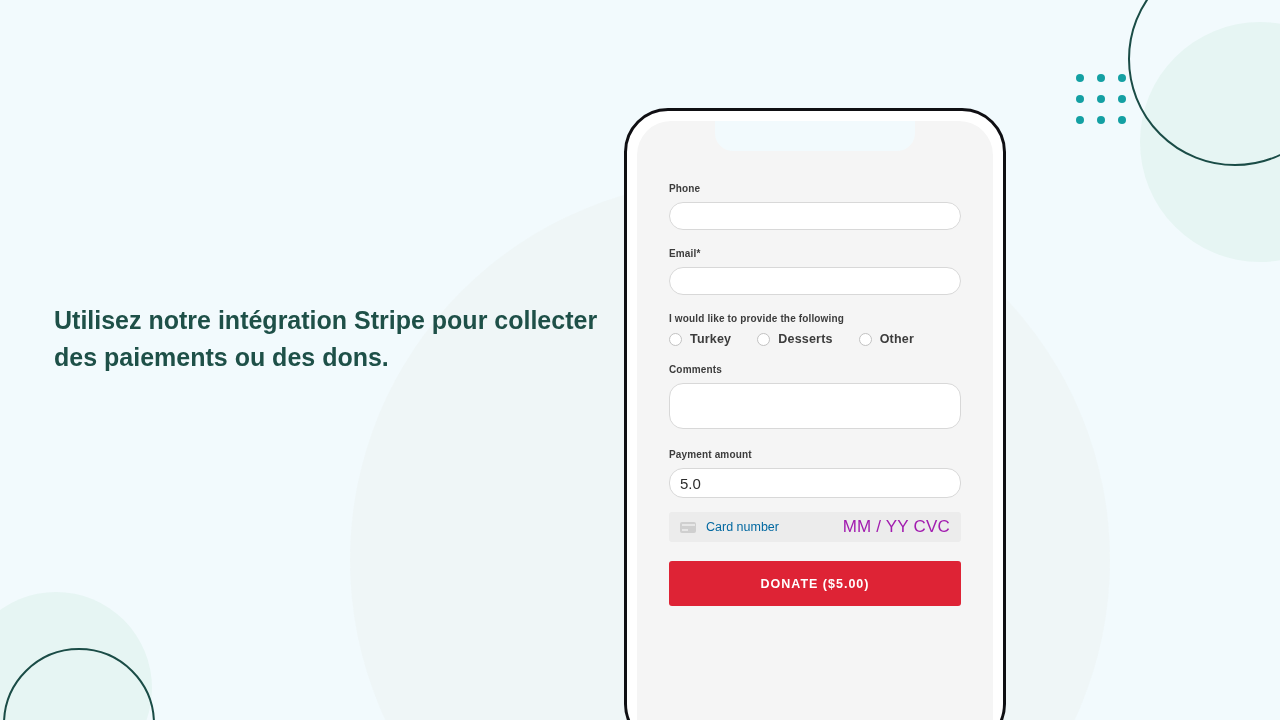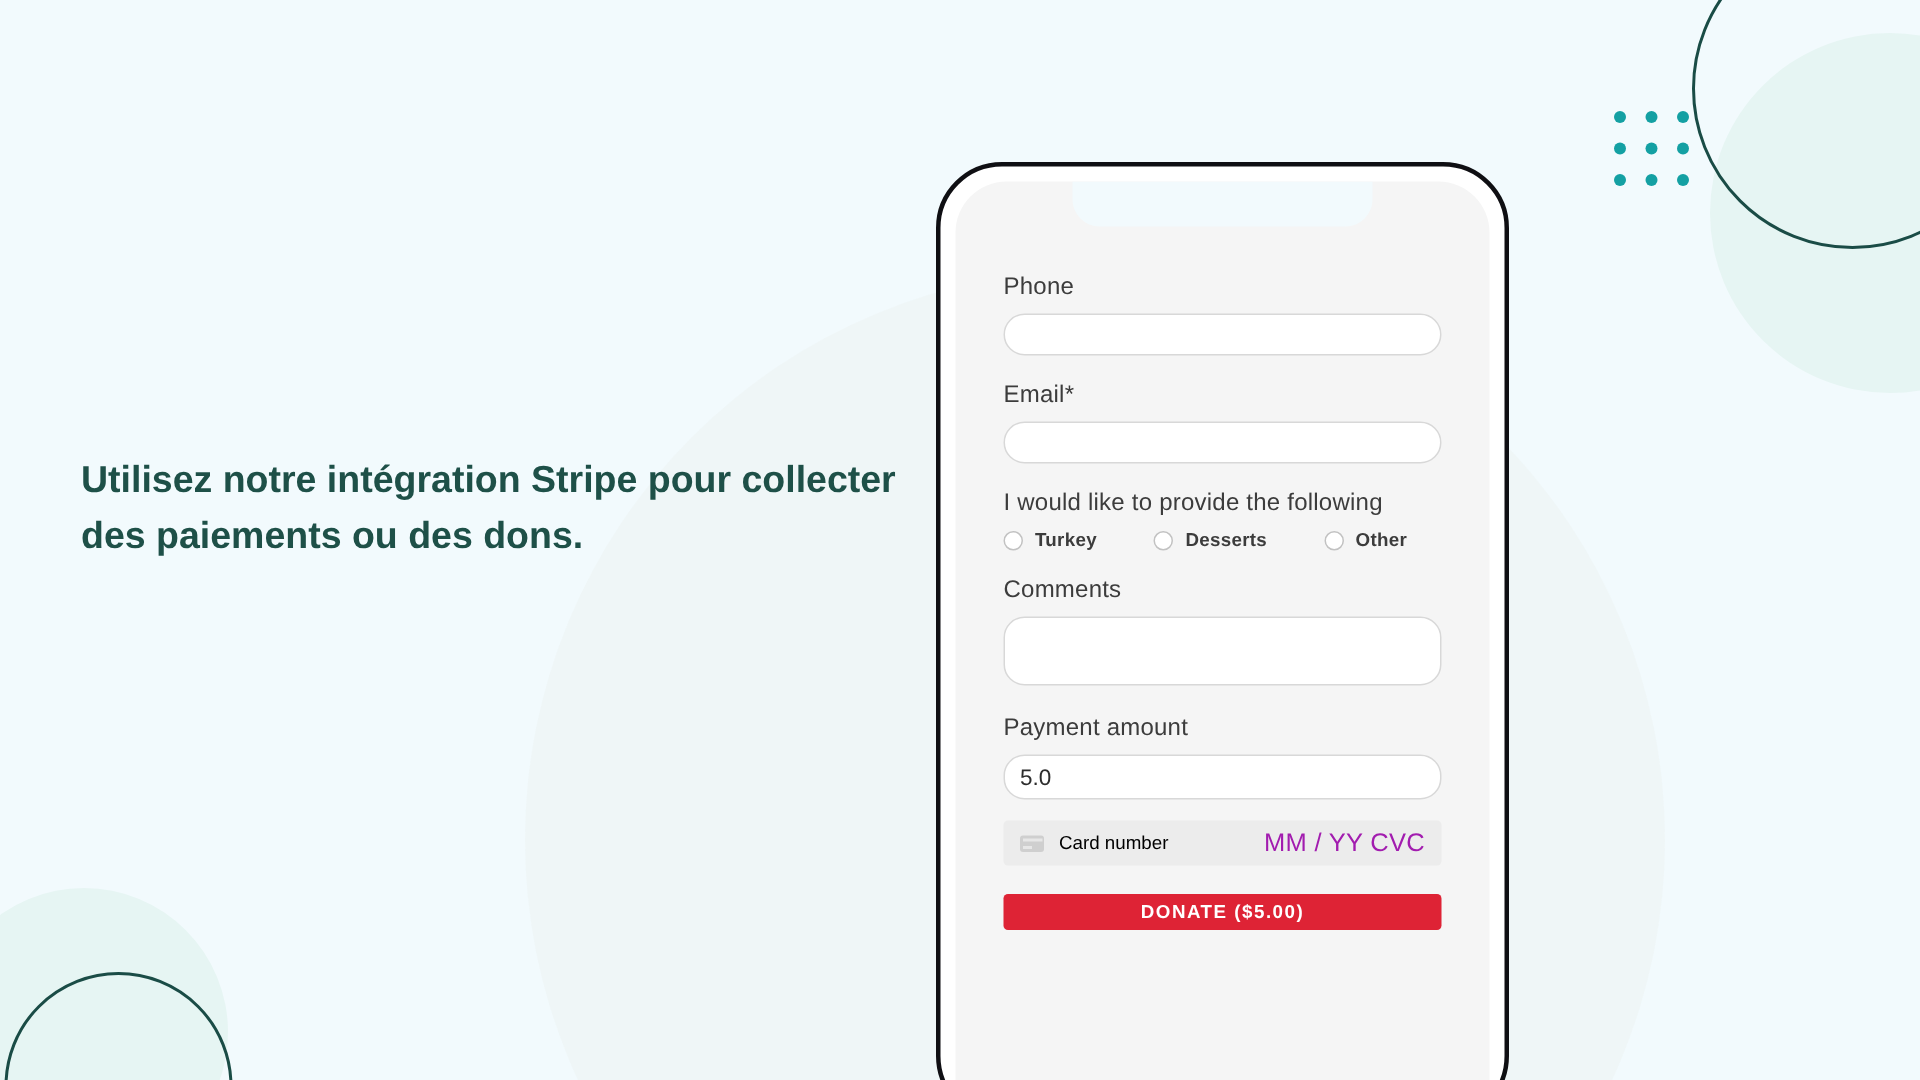--- a/index.html
+++ b/index.html
@@ -143,22 +143,22 @@
 
   .form {
     position: absolute;
     top: 0;
     left: 0;
     right: 0;
     padding: 62px 32px 0 32px;
     box-sizing: border-box;
   }
   .field-label {
-    font-size: 16px;
-    font-weight: 400;
+    font-size: 10px;
+    font-weight: 700;
     color: #3c3c3c;
     letter-spacing: .15px;
     margin-bottom: 8px;
   }
   .text-input {
     width: 100%;
     height: 28px;
     background: #ffffff;
     border: 1px solid #d8d8d8;
     border-radius: 14px;
@@ -174,21 +174,21 @@
     display: flex;
     align-items: center;
     padding: 0 10px;
     font-size: 15px;
     color: #2d2d2d;
     margin-bottom: 14px;
   }
   .radio-row {
     display: flex;
     align-items: center;
-    gap: 12px;
+    gap: 0;
     margin-bottom: 18px;
   }
   .radio-opt {
     display: flex;
     align-items: center;
     margin-right: 26px;
   }
   .radio-dot {
     width: 11px;
     height: 11px;
@@ -243,31 +243,31 @@
     content: "";
     position: absolute;
     left: 1.5px;
     bottom: 2px;
     width: 6px;
     height: 2px;
     background: #e7e7e7;
   }
   .card-placeholder {
     font-size: 12.5px;
-    color: #000000;
+    color: #0369a1;
   }
   .card-meta {
     margin-left: auto;
     font-size: 17px;
     color: #a21caf;
     letter-spacing: .2px;
   }
   .donate-btn {
     width: 100%;
-    height: 24px;
+    height: 45px;
     border: none;
     border-radius: 3px;
     background: #de2335;
     color: #ffffff;
     font-family: "Liberation Sans", sans-serif;
     font-size: 12.5px;
     font-weight: 700;
     letter-spacing: 1px;
     cursor: pointer;
   }

